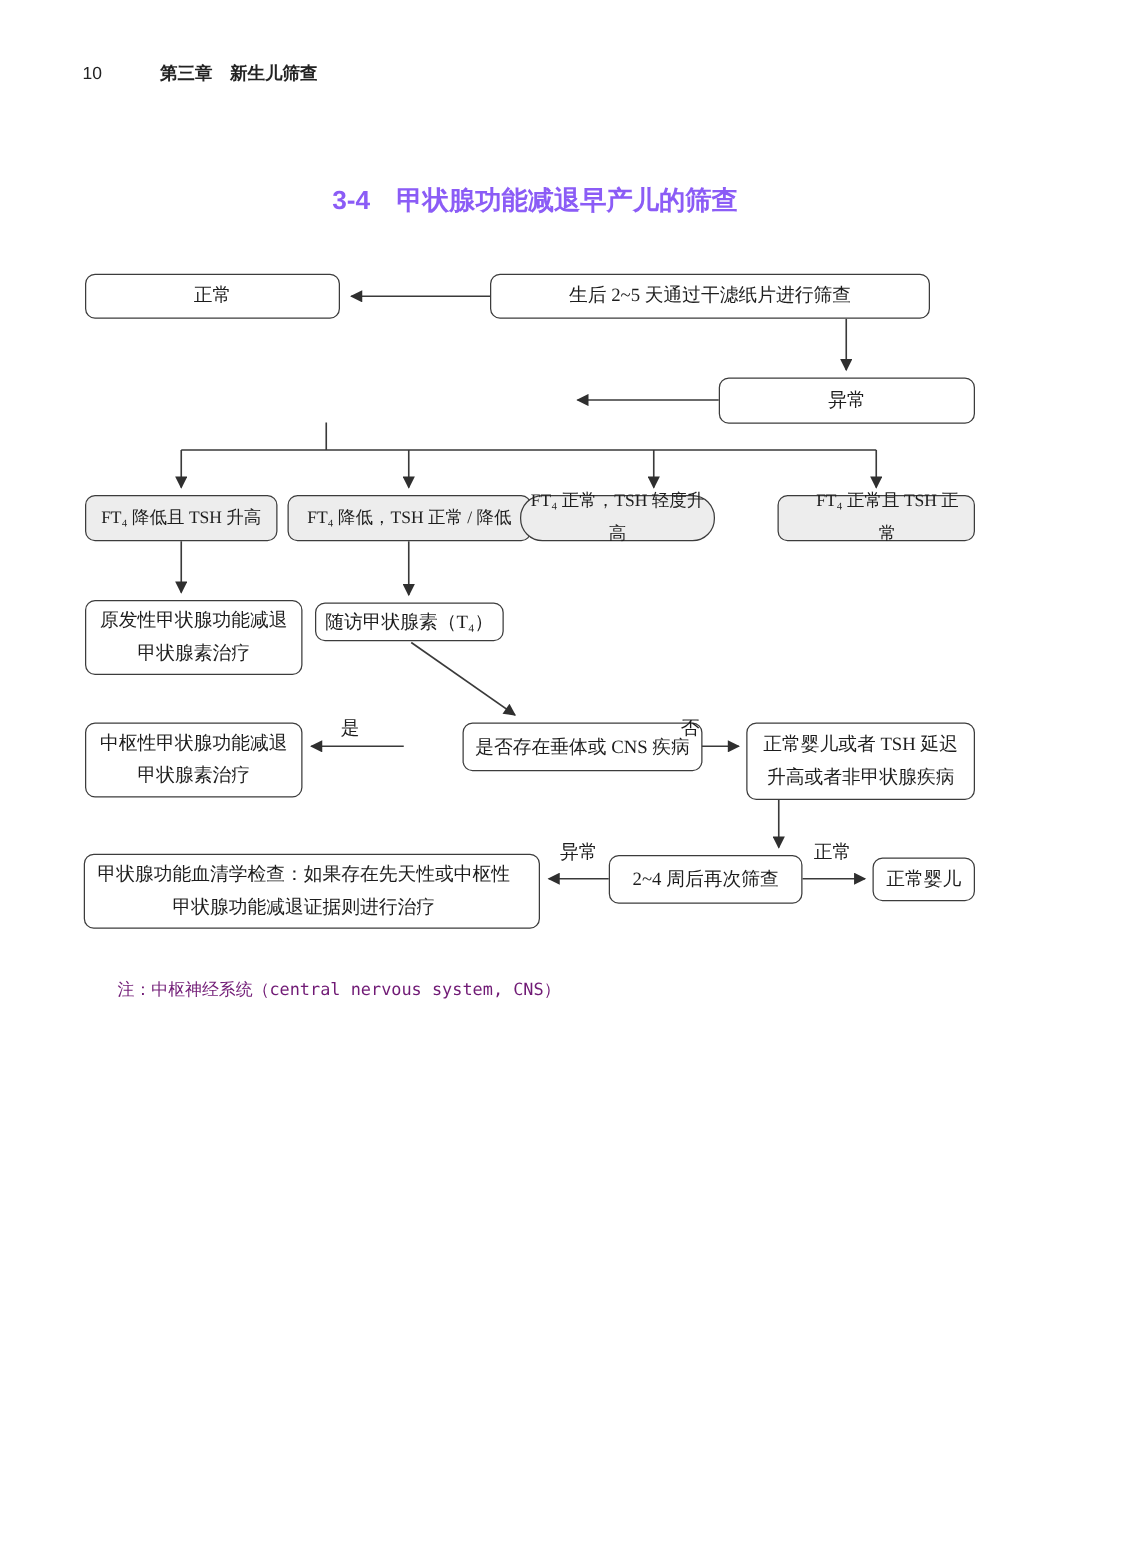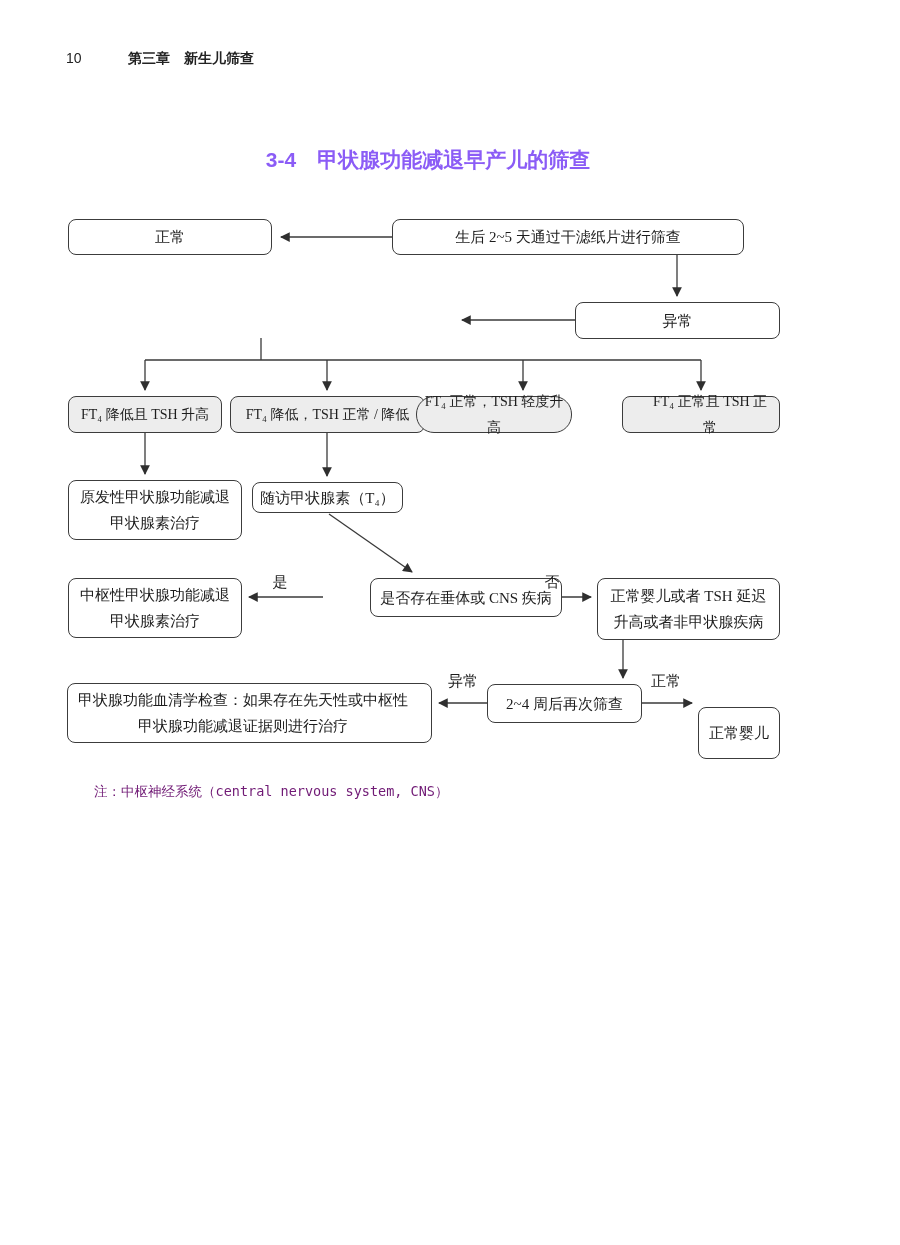--- a/index.html
+++ b/index.html
@@ -23,21 +23,21 @@
   .n-e2{left:230px;top:396px;width:195px;height:37px;}
   .n-e3{left:416px;top:396px;width:156px;height:37px;border-radius:18px;}
   .n-e4{left:622px;top:396px;width:158px;height:37px;padding-left:24px;}
   .n-f1{left:68px;top:480px;width:174px;height:60px;}
   .n-f2{left:252px;top:482px;width:151px;height:31px;}
   .n-g1{left:68px;top:578px;width:174px;height:60px;}
   .n-g2{left:323px;top:578px;width:192px;height:39px;margin-left:47px;}
   .n-g3{left:597px;top:578px;width:183px;height:62px;}
   .n-h1{left:67px;top:683px;width:365px;height:60px;justify-content:flex-start;text-align:center;padding:0 10px;}
   .n-h2{left:487px;top:684px;width:155px;height:39px;}
-  .n-h3{left:698px;top:707px;width:82px;height:52px;}
+  .n-h3{left:698px;top:686px;width:82px;height:35px;}
   .elabel{position:absolute;font-size:15px;color:#1d1d1d;text-align:center;width:34px;}
   #lbl-yes{left:263px;top:573px;}
   #lbl-no{left:535px;top:573px;}
   #lbl-abnormal{left:446px;top:672px;}
   #lbl-normal{left:649px;top:672px;}
   #note{position:absolute;left:94px;top:783px;font-size:13.5px;
         font-family:"DejaVu Sans Mono","Liberation Mono",monospace;color:#701a75;}
   #edges{position:absolute;left:0;top:0;pointer-events:none;}
 </style>
 </head>

